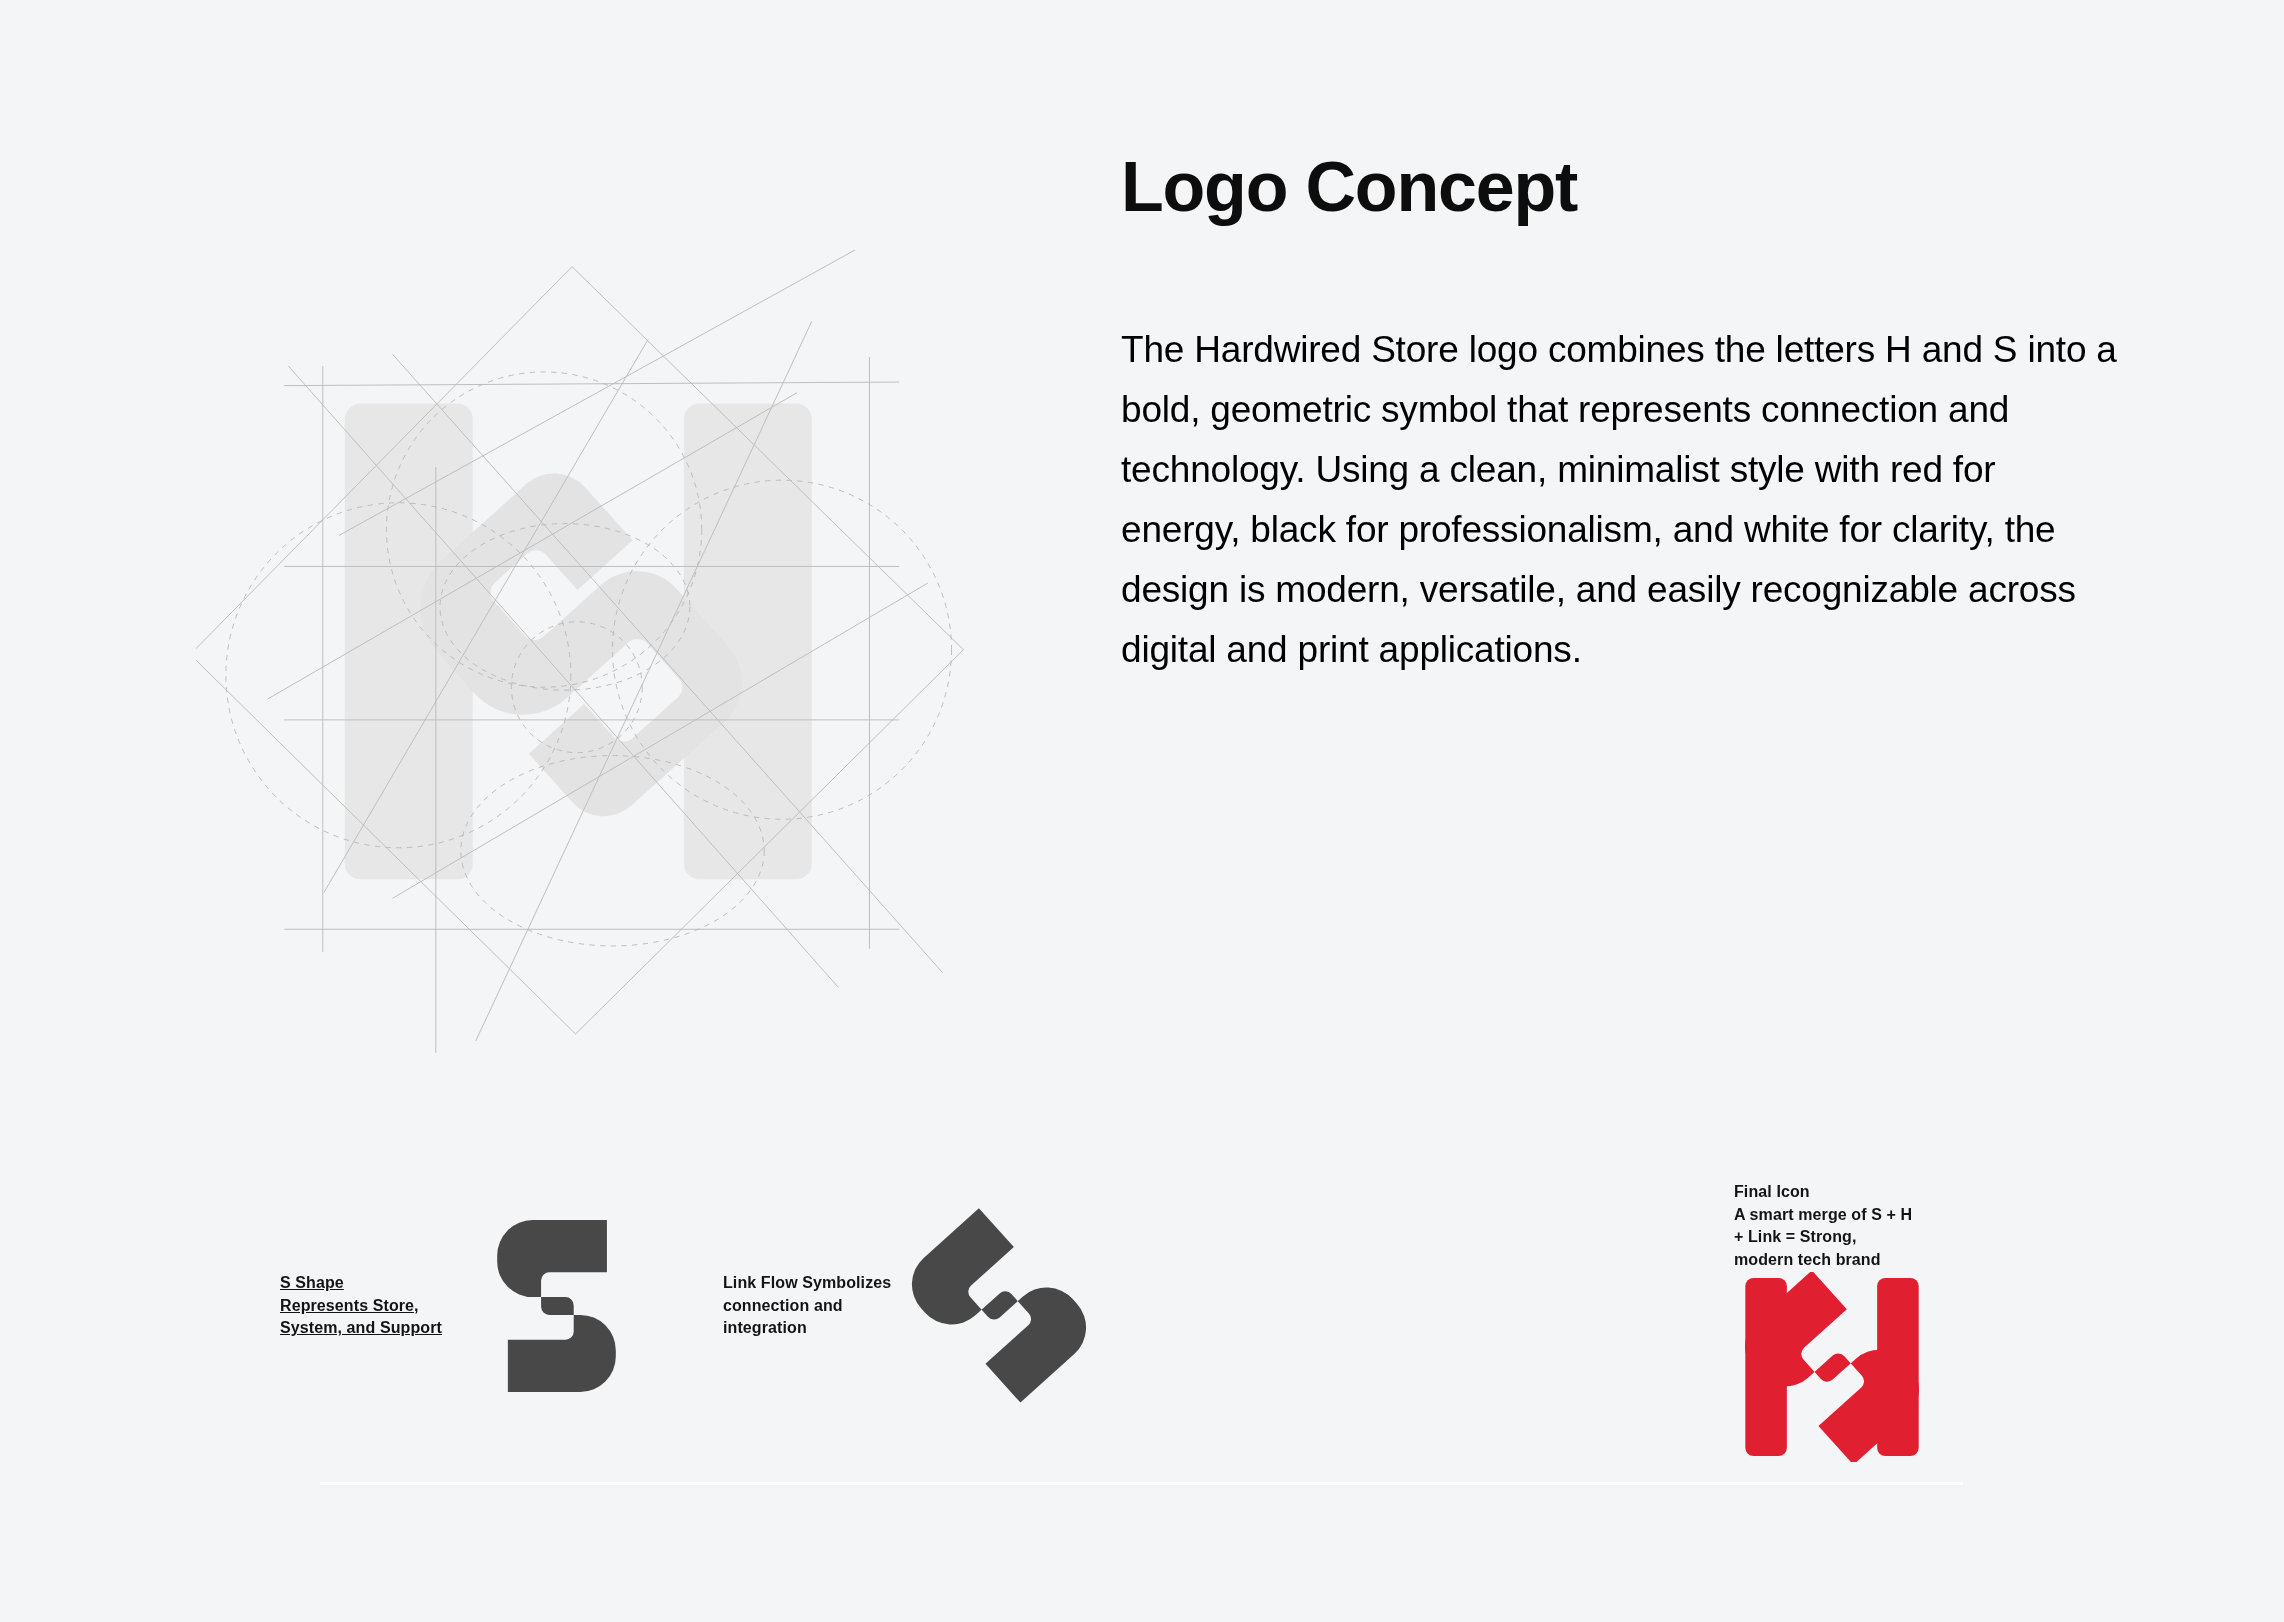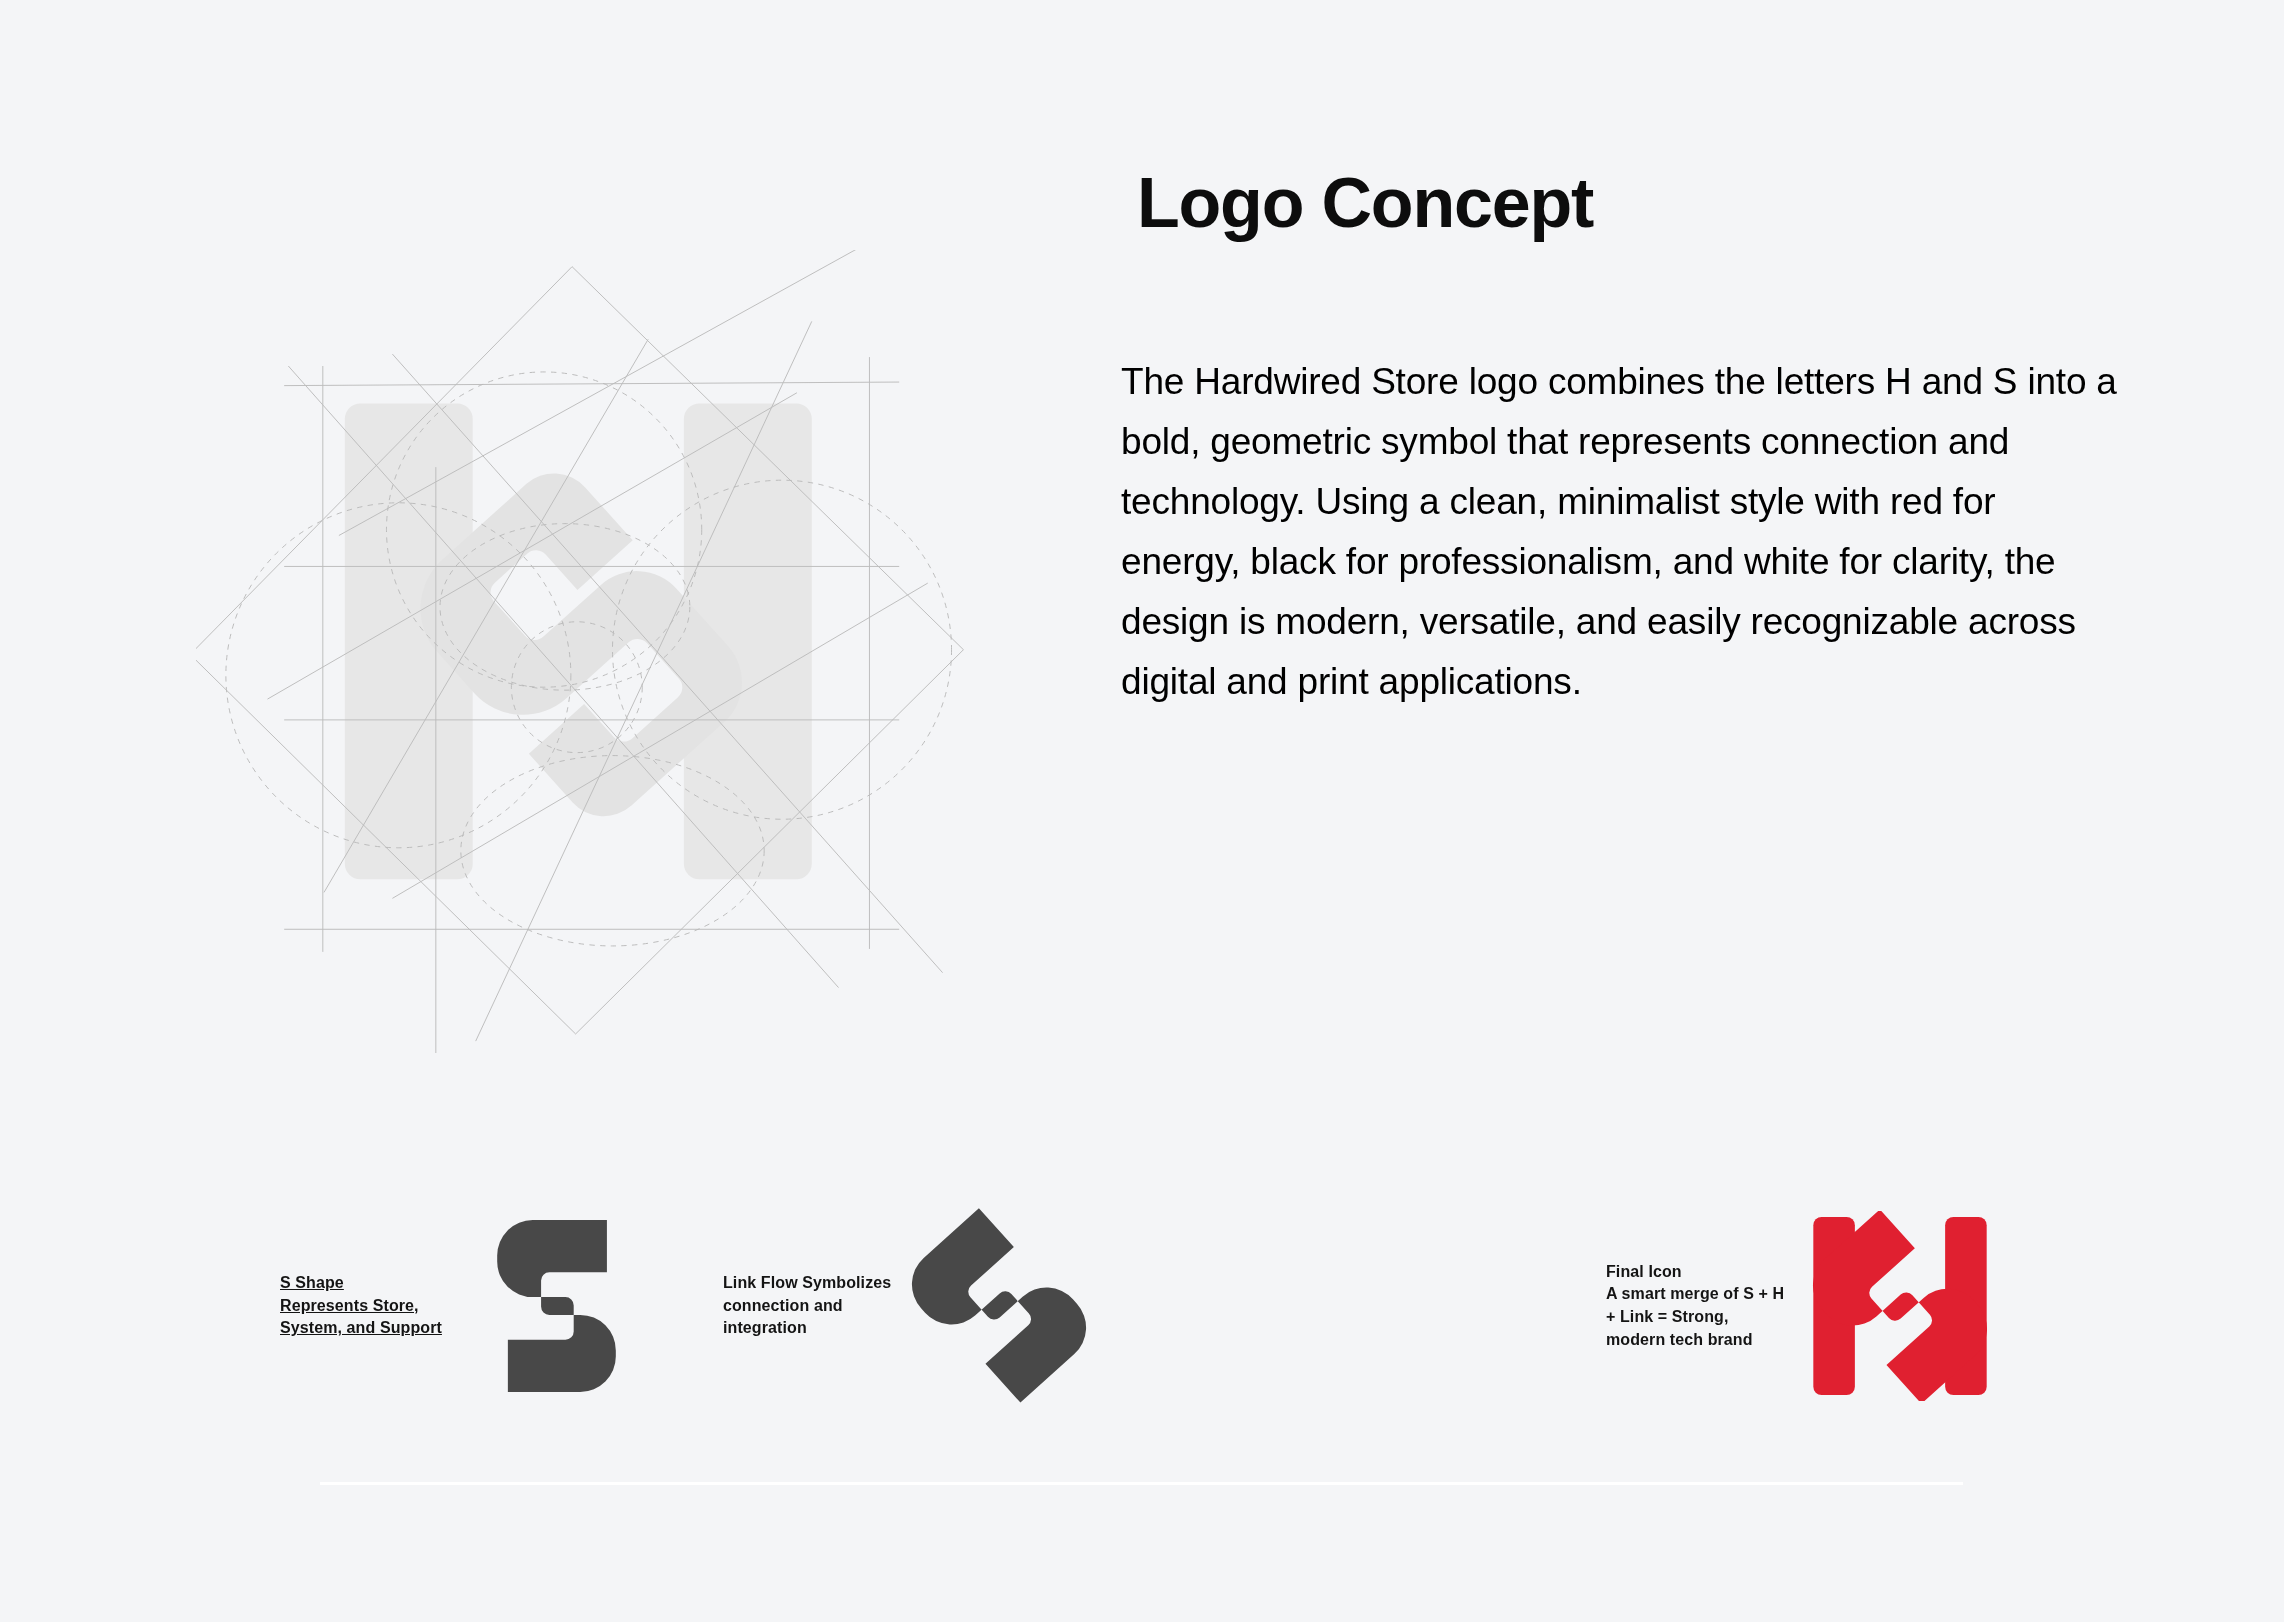--- a/index.html
+++ b/index.html
@@ -40,21 +40,21 @@
     position: absolute;
     left: 1121px;
     top: 152px;
     width: 1047px;
   }
   .page-title {
     font-size: 70px;
     line-height: 1.0;
     font-weight: 700;
     letter-spacing: -1.2px;
-    margin: 16px;
+    margin: 0;
     color: #0d0d0d;
   }
   .body-copy {
     margin: 0;
     padding-top: 98px;
     font-size: 37px;
     line-height: 1.62;
     font-weight: 400;
     color: #000000;
     letter-spacing: -0.2px;
@@ -90,21 +90,21 @@
     height: 196px;
     display: flex;
     align-items: center;
     justify-content: center;
   }
   .evo-mark svg { display: block; }
 
   .step-1 { left: 280px;  width: 440px; }
   .step-2 { left: 723px; width: 440px; }
   .step-3 { left: 1166px; width: 440px; }
-  .step-4 { left: 1606px; width: 452px; }
+  .step-4 { left: 1606px; width: 452px; flex-direction: column; }
 
   .step-1 .evo-caption { width: 178px; text-decoration: underline; }
   .step-2 .evo-caption { width: 178px; }
   .step-3 .evo-caption { width: 178px; }
   .step-4 .evo-caption { width: 196px; }
 
   
   .footer-rule {
     position: absolute;
     left: 320px;

